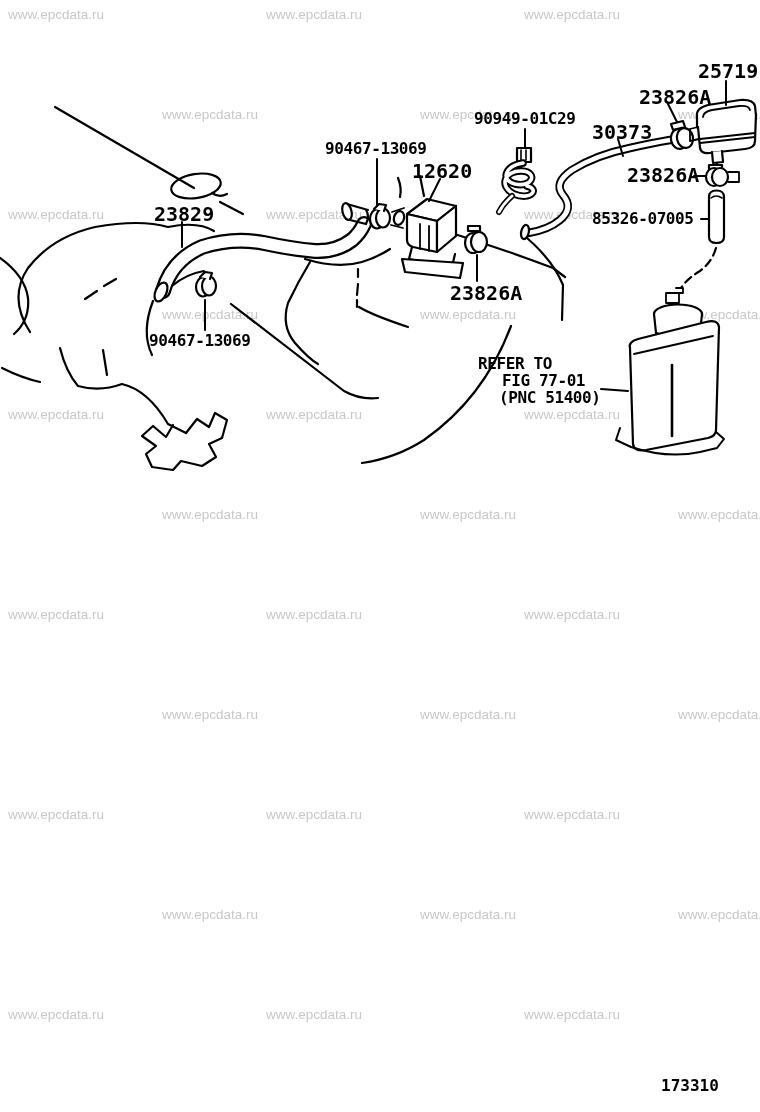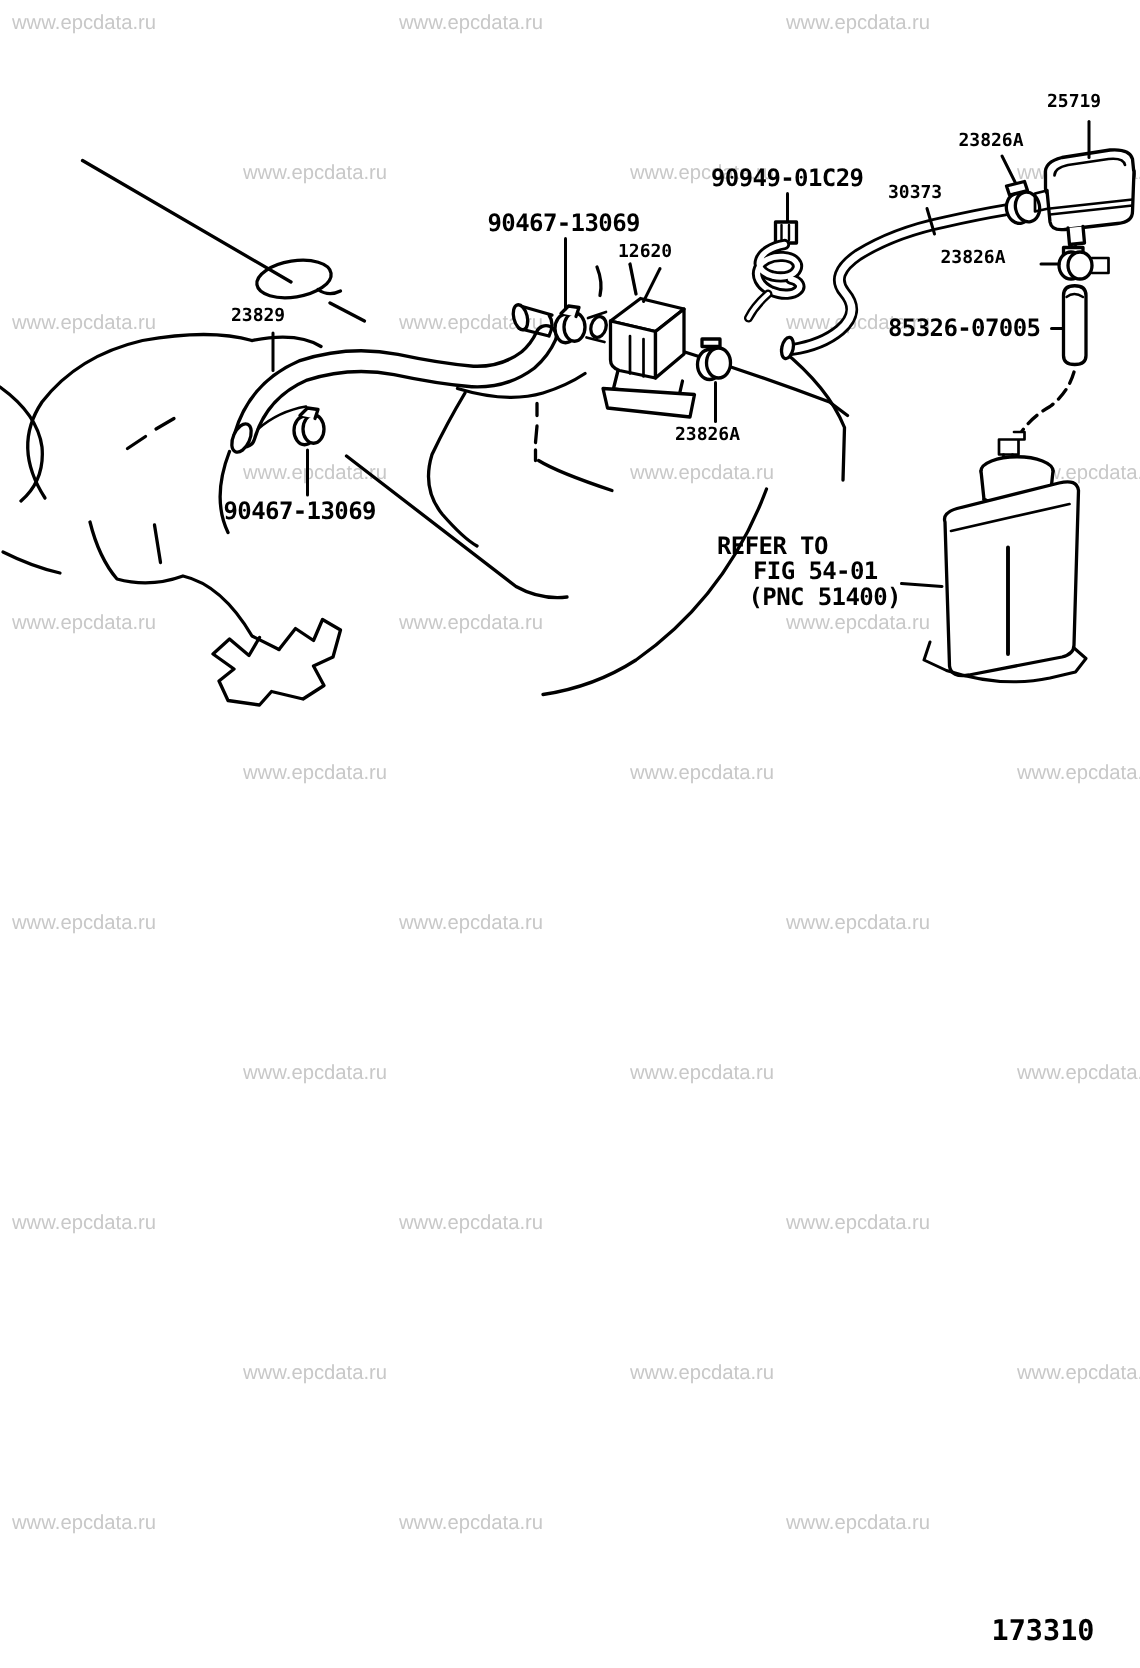--- a/index.html
+++ b/index.html
@@ -1,24 +1,24 @@
 <!DOCTYPE html>
 <html><head>
 <meta charset="utf-8">
 <style>
   html,body{margin:0;padding:0;background:#fff;}
   .stage{position:relative;width:760px;height:1112px;background:#fff;overflow:hidden;
          font-family:"DejaVu Sans Mono","Liberation Mono",monospace;}
   .stage svg{position:absolute;left:0;top:0;}
   .callout{position:absolute;font-weight:bold;color:#000;line-height:1;white-space:pre;z-index:3;}
-  .cs{font-size:12px;}
+  .cs{font-size:20px;}
   .cl{font-size:16px;letter-spacing:-0.4px;}
   .wm{position:absolute;color:#c8c8c8;font-family:"Liberation Sans",sans-serif;
       font-size:13.5px;line-height:1;z-index:1;white-space:nowrap;}
-  .figno{position:absolute;font-weight:bold;font-size:19px;color:#000;line-height:1;z-index:3;}
+  .figno{position:absolute;font-weight:bold;font-size:16px;color:#000;line-height:1;z-index:3;}
 </style>
 </head>
 <body>
 
 <div class="stage">
 
   <svg width="760" height="1112" viewBox="0 0 760 1112" style="z-index:2">
     <g fill="none" stroke="#000" stroke-width="2.2" stroke-linecap="round" stroke-linejoin="round">
 
       <g>
@@ -167,21 +167,21 @@
   <div class="callout cs" style="left:592px;top:122px">30373</div>
   <div class="callout cl" style="left:325px;top:141px">90467-13069</div>
   <div class="callout cs" style="left:412px;top:161px">12620</div>
   <div class="callout cs" style="left:627px;top:165px">23826A</div>
   <div class="callout cs" style="left:154px;top:204px">23829</div>
   <div class="callout cl" style="left:592px;top:211px">85326-07005</div>
   <div class="callout cs" style="left:450px;top:283px">23826A</div>
   <div class="callout cl" style="left:149px;top:333px">90467-13069</div>
 
   <div class="callout cl" style="left:478px;top:356px">REFER TO</div>
-  <div class="callout cl" style="left:502px;top:373px">FIG 54-01</div>
+  <div class="callout cl" style="left:502px;top:373px">FIG 77-01</div>
   <div class="callout cl" style="left:499px;top:390px">(PNC 51400)</div>
 
   <div class="figno" style="left:661px;top:1078px">173310</div>
 
   <div id="wm-layer">
       <span class="wm" style="left: 8px; top: 8px; color: rgb(200, 200, 200);">www.epcdata.ru</span>
       <span class="wm" style="left: 266px; top: 8px; color: rgb(200, 200, 200);">www.epcdata.ru</span>
       <span class="wm" style="left: 524px; top: 8px; color: rgb(200, 200, 200);">www.epcdata.ru</span>
       <span class="wm" style="left: 162px; top: 108px; color: rgb(200, 200, 200);">www.epcdata.ru</span>
       <span class="wm" style="left: 420px; top: 108px; color: rgb(200, 200, 200);">www.epcdata.ru</span>

